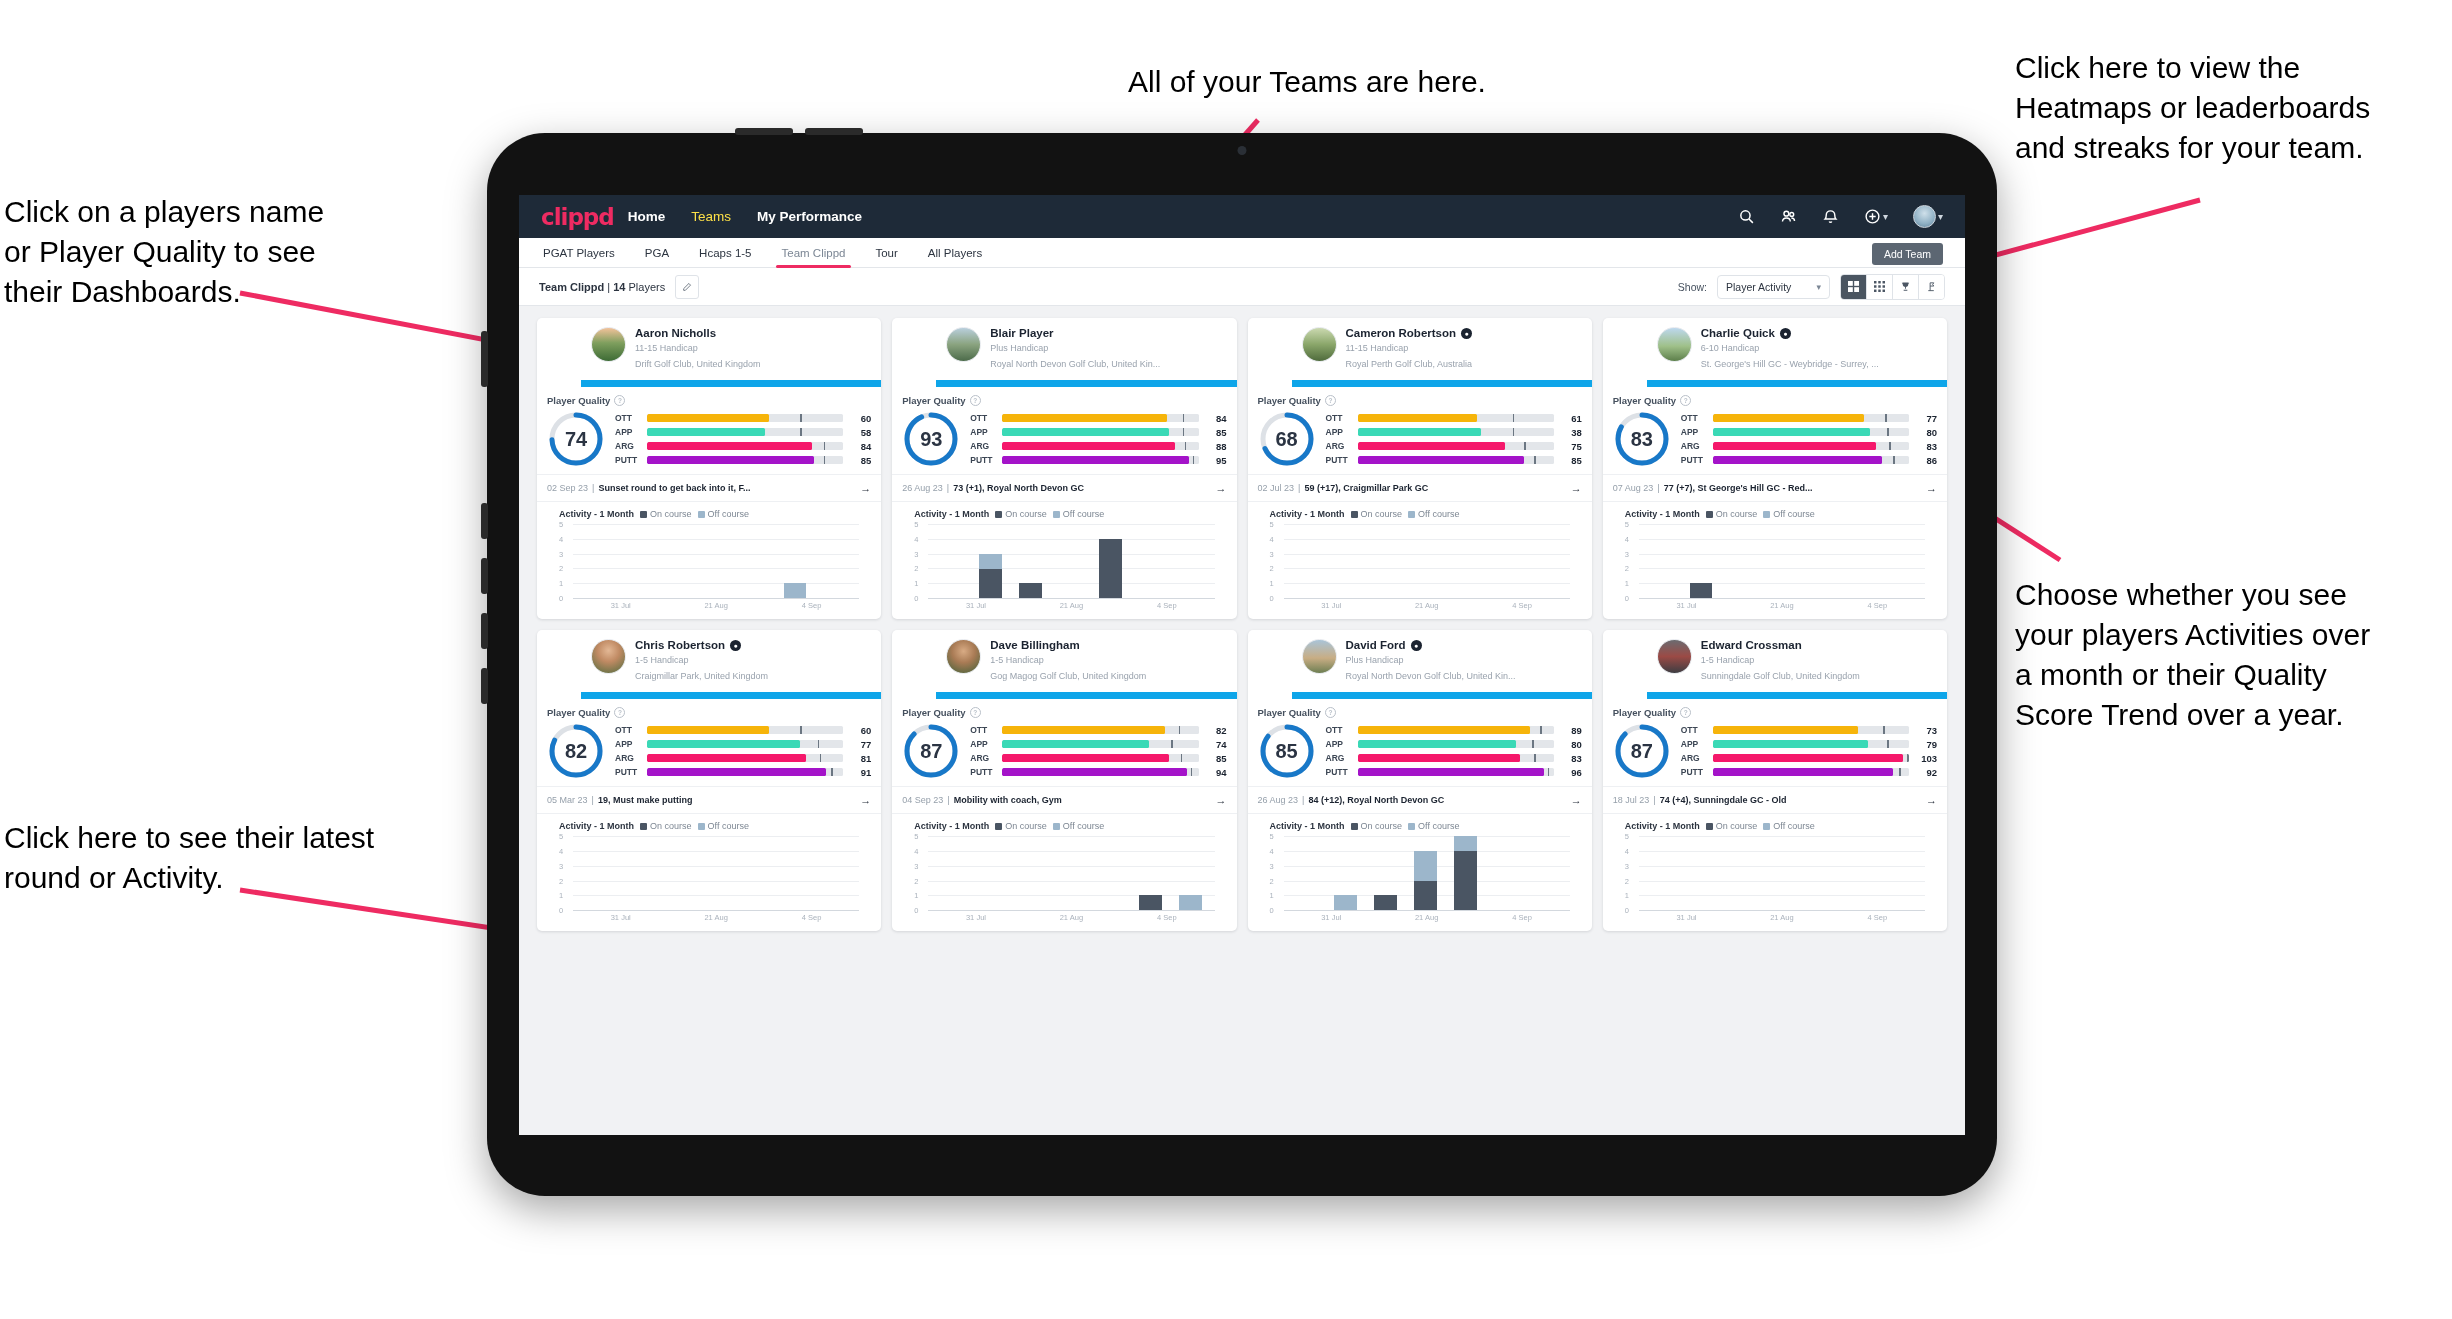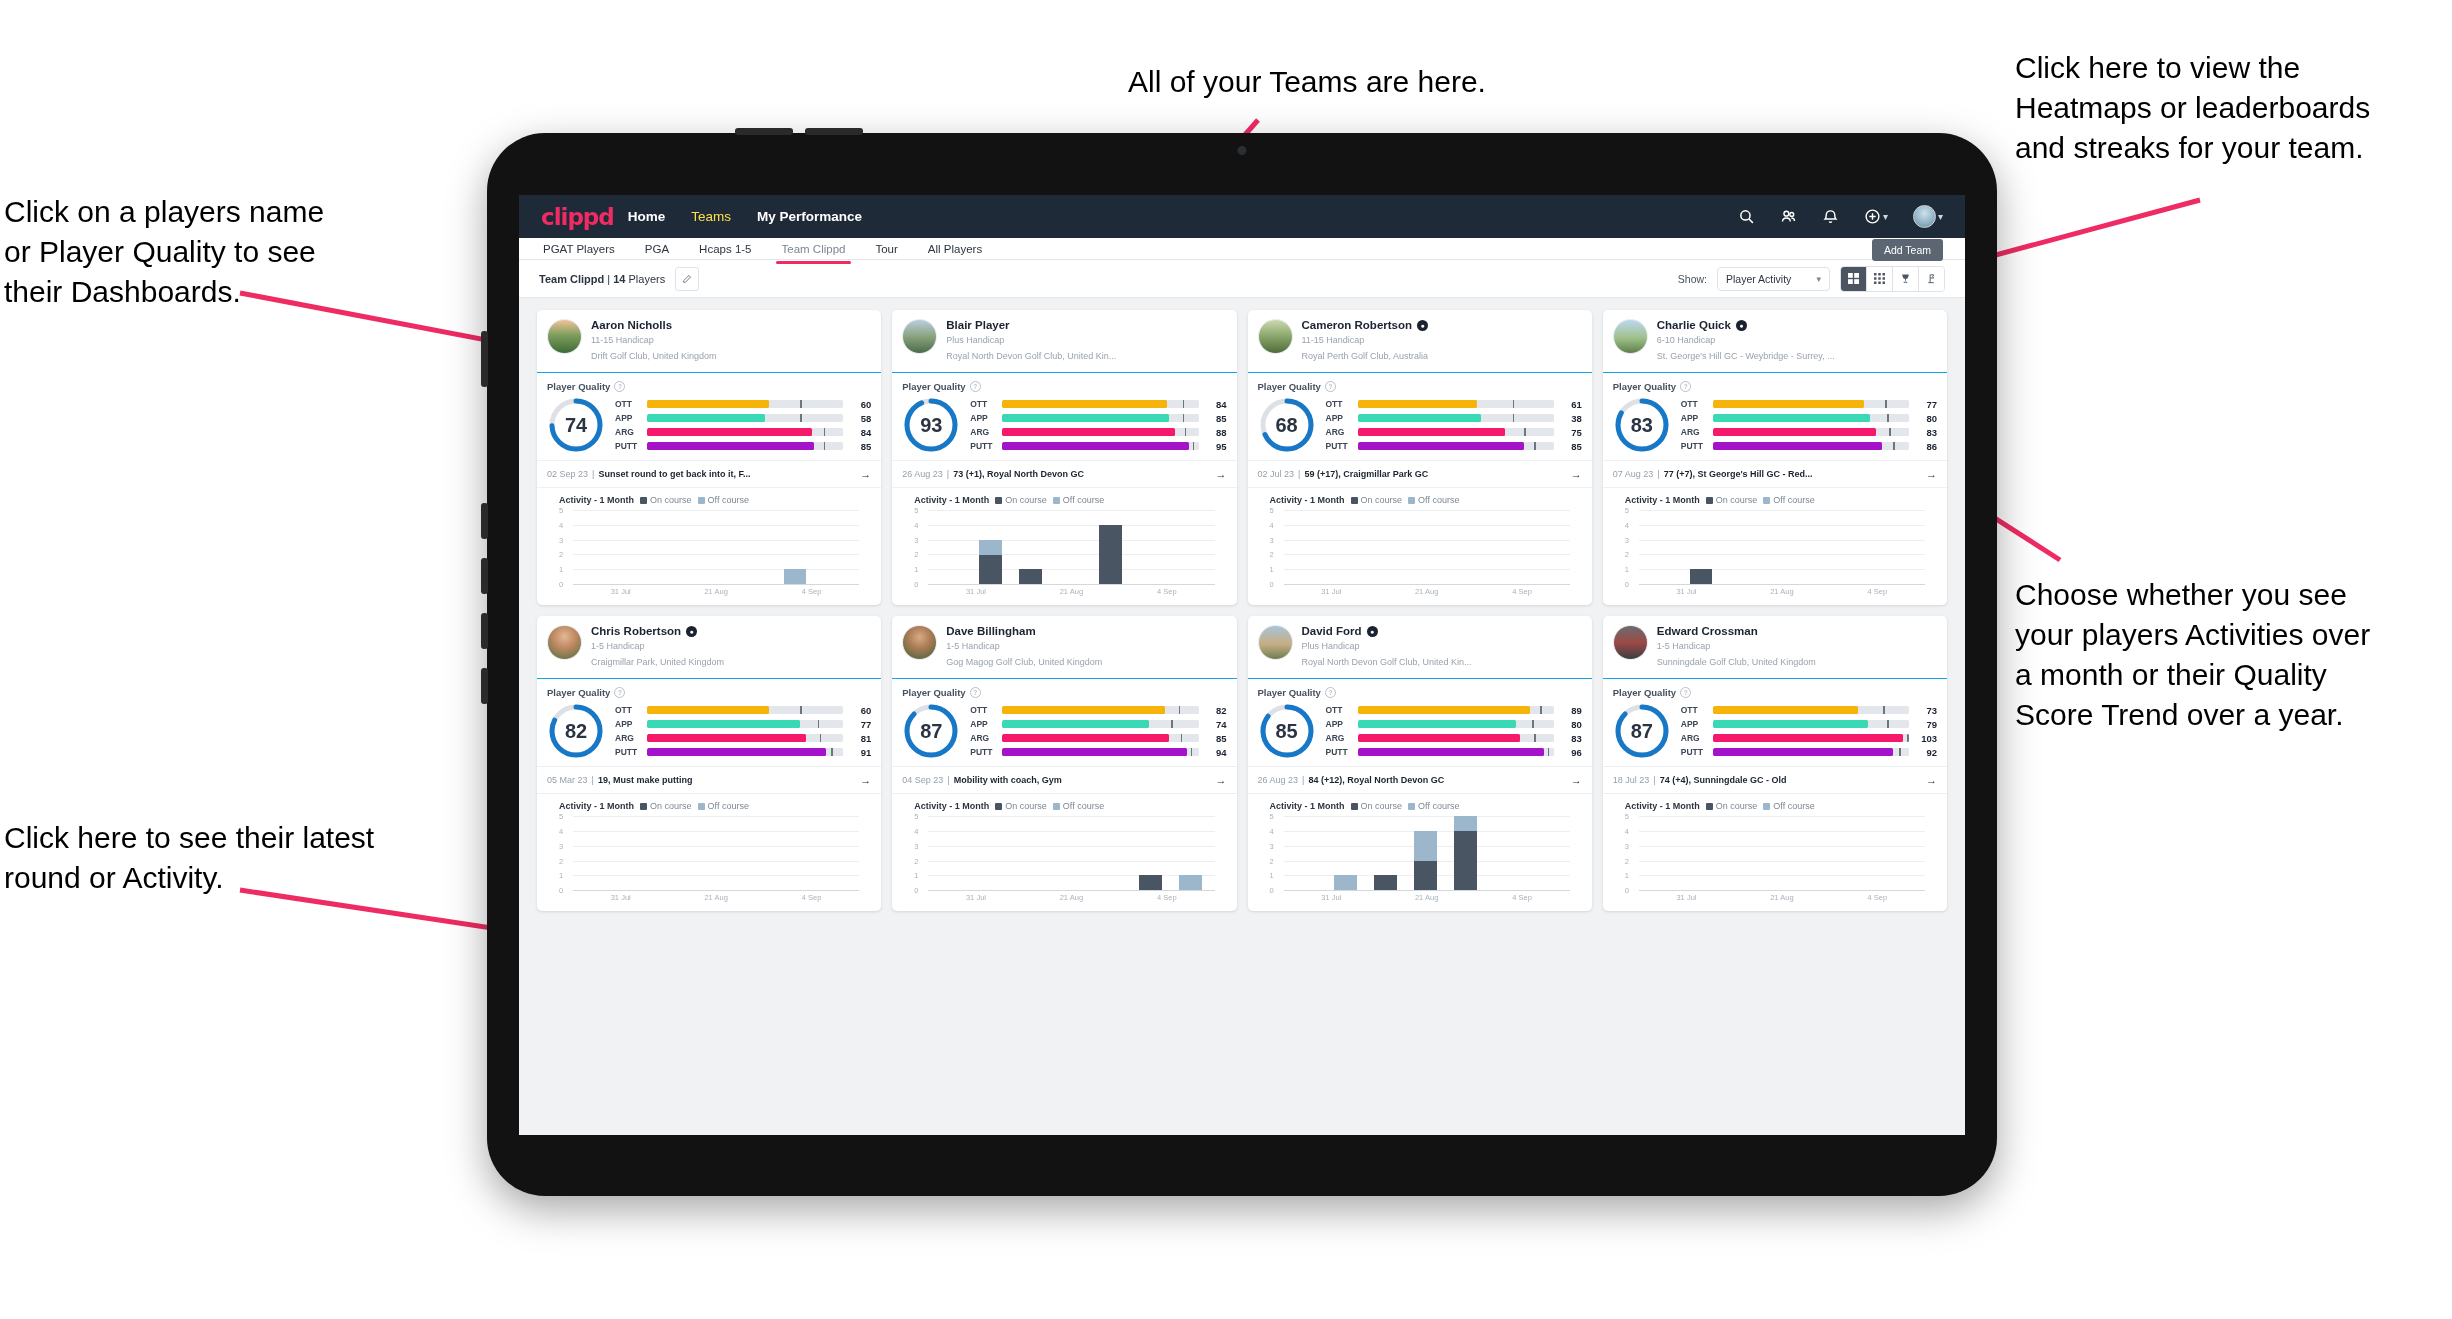--- a/index.html
+++ b/index.html
@@ -54,21 +54,21 @@
   .nic svg{display:block;}
   .avatar-nav{
     width:21px;height:21px;border-radius:50%;
     background:radial-gradient(circle at 50% 35%,#cfe0ea 0%,#8fb0c4 60%,#5d7f96 100%);
     border:1.5px solid #cfd6de;
   }
   .chev{color:#cfd6de;font-size:10px;margin-left:2px;}
 
   
   .tabbar{
-    height:22px;background:#fff;border-bottom:1px solid #e3e6ea;
+    height:30px;background:#fff;border-bottom:1px solid #e3e6ea;
     display:flex;align-items:center;padding:0 22px;box-sizing:border-box;position:relative;
   }
   .tab{font-size:11.5px;color:#2c3440;margin-right:26px;position:relative;padding:6px 2px;}
   .tab.active{color:#7b8694;}
   .tab.active:after{
     content:"";position:absolute;left:-4px;right:-4px;bottom:-3px;height:2.5px;background:#ee2b62;border-radius:2px;
   }
   .addteam{
     margin-left:auto;background:#5c6672;color:#fff;font-size:10.5px;
     padding:5px 12px;border-radius:3px;margin-top:2px;
@@ -104,21 +104,21 @@
   .vbtn:last-child{border-right:none;}
   .vbtn.sel{background:#4a5561;color:#fff;}
 
   
   .grid{
     padding:12px 18px;display:grid;grid-template-columns:repeat(4,1fr);
     gap:11px;box-sizing:border-box;
   }
   .card{background:#fff;border-radius:5px;box-shadow:0 1px 3px rgba(16,24,40,.13);overflow:hidden;}
 
-  .chead{display:flex;gap:9px;padding:9px 10px;align-items:flex-start;border-bottom:1px solid #0ea5e9;}
+  .chead{display:flex;gap:9px;padding:9px 10px;align-items:flex-start;border-bottom:7px solid #0ea5e9;margin-left:44px;}
   .pavatar{
     width:33px;height:33px;border-radius:50%;flex:0 0 33px;border:1.5px solid #e7eaee;
     background-size:cover;
   }
   .av0{background:linear-gradient(180deg,#f2c29a 0%,#7f9f5e 45%,#3d6b35 100%);}
   .av1{background:linear-gradient(180deg,#b9cfdd 0%,#8aa37f 50%,#4c6b4a 100%);}
   .av2{background:linear-gradient(180deg,#cbd9b0 0%,#8aa66a 50%,#4f6b3c 100%);}
   .av3{background:linear-gradient(180deg,#bdd8ee 0%,#9fc089 55%,#5c7f4a 100%);}
   .av4{background:radial-gradient(circle at 50% 32%,#e3b895 0%,#c08a63 40%,#4e6b3d 100%);}
   .av5{background:radial-gradient(circle at 50% 34%,#d8ab84 0%,#a97b55 42%,#3f5f37 100%);}

